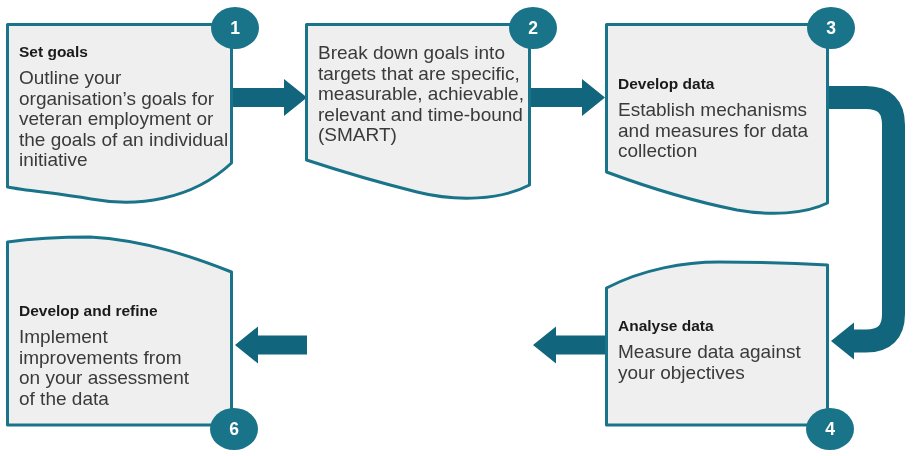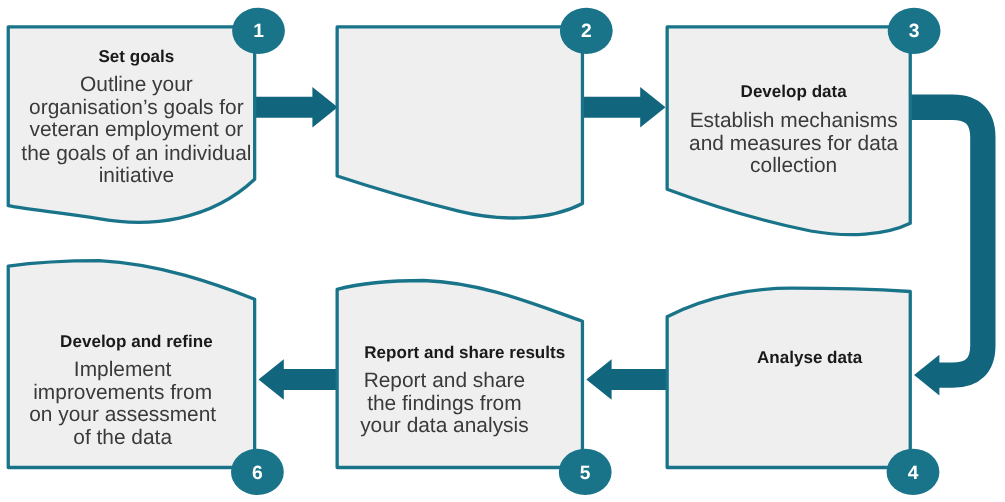--- a/index.html
+++ b/index.html
@@ -30,24 +30,24 @@
   .arrow-layer polygon.band-head{fill:var(--teal-arrow);}
   .step{position:absolute;z-index:2;}
   .step-1{left:6px;top:23px;width:227px;height:195px;}
   .step-2{left:305px;top:23px;width:226px;height:195px;}
   .step-3{left:605px;top:23px;width:224px;height:195px;}
   .step-4{left:605px;top:232px;width:224px;height:196px;}
   .step-5{left:305px;top:232px;width:226px;height:196px;}
   .step-6{left:6px;top:232px;width:227px;height:196px;}
   .shape{position:absolute;left:0;top:0;width:100%;height:100%;overflow:visible;}
   .shape path{fill:var(--box-fill);stroke:var(--teal-accent);stroke-width:3;stroke-linejoin:round;}
-  .content{position:absolute;left:13px;right:4px;text-align:center;}
+  .content{position:absolute;left:13px;right:4px;}
   .step-1 .content,.step-2 .content{top:20px;}
   .step-3 .content{top:52px;}
-  .step-4 .content{top:85px;margin-left:29px;}
+  .step-4 .content{top:85px;}
   .step-5 .content{top:80px;}
   .step-6 .content{top:70px;}
   .content h3{
     margin:0 0 7px 0;
     font-size:15.5px;
     line-height:18px;
     font-weight:bold;
     color:var(--heading-text);
   }
   .content p{
@@ -95,20 +95,21 @@
       <p>Outline your organisation’s goals for veteran employment or the goals of an individual initiative</p>
     </div>
     <div class="badge">1</div>
   </div>
 
   <div class="step step-2">
     <svg class="shape" viewBox="0 0 226 195" preserveAspectRatio="none">
       <path d="M1.5,1.5 L224.5,1.5 L224.5,162 C196,177 152,179 112,169 C76,160 38,149 1.5,137 Z"></path>
     </svg>
     <div class="content">
+      <p>Break down goals into targets that are specific, measurable, achievable, relevant and time-bound (SMART)</p>
     </div>
     <div class="badge">2</div>
   </div>
 
   <div class="step step-3">
     <svg class="shape" viewBox="0 0 224 195" preserveAspectRatio="none">
       <path d="M1.5,1.5 L222.5,1.5 L222.5,180 C200,191 166,193 132,187 C92,179 42,164 1.5,149 Z"></path>
     </svg>
     <div class="content">
       <h3>Develop data</h3>
@@ -116,34 +117,25 @@
     </div>
     <div class="badge">3</div>
   </div>
 
   <div class="step step-4">
     <svg class="shape" viewBox="0 0 224 196" preserveAspectRatio="none">
       <path d="M1.5,56 C38,37 80,30 114,30 C152,30 190,31 222.5,33 L222.5,193 L1.5,193 Z"></path>
     </svg>
     <div class="content">
       <h3>Analyse data</h3>
+      <p>Measure data against your objectives</p>
     </div>
     <div class="badge">4</div>
   </div>
 
-  <div class="step step-5">
-    <svg class="shape" viewBox="0 0 226 196" preserveAspectRatio="none">
-      <path d="M1.5,31 C28,24 54,23 80,23 C135,25 182,45 224.5,60 L224.5,193 L1.5,193 Z"></path>
-    </svg>
-    <div class="content">
-      <h3>Report and share results</h3>
-      <p>Report and share the findings from your data analysis</p>
-    </div>
-    <div class="badge">5</div>
-  </div>
 
   <div class="step step-6">
     <svg class="shape" viewBox="0 0 227 196" preserveAspectRatio="none">
       <path d="M1.5,10 C30,6 56,5 84,5 C140,8 190,26 225.5,40 L225.5,193 L1.5,193 Z"></path>
     </svg>
     <div class="content">
       <h3>Develop and refine</h3>
       <p>Implement improvements from on your assessment of the data</p>
     </div>
     <div class="badge">6</div>

